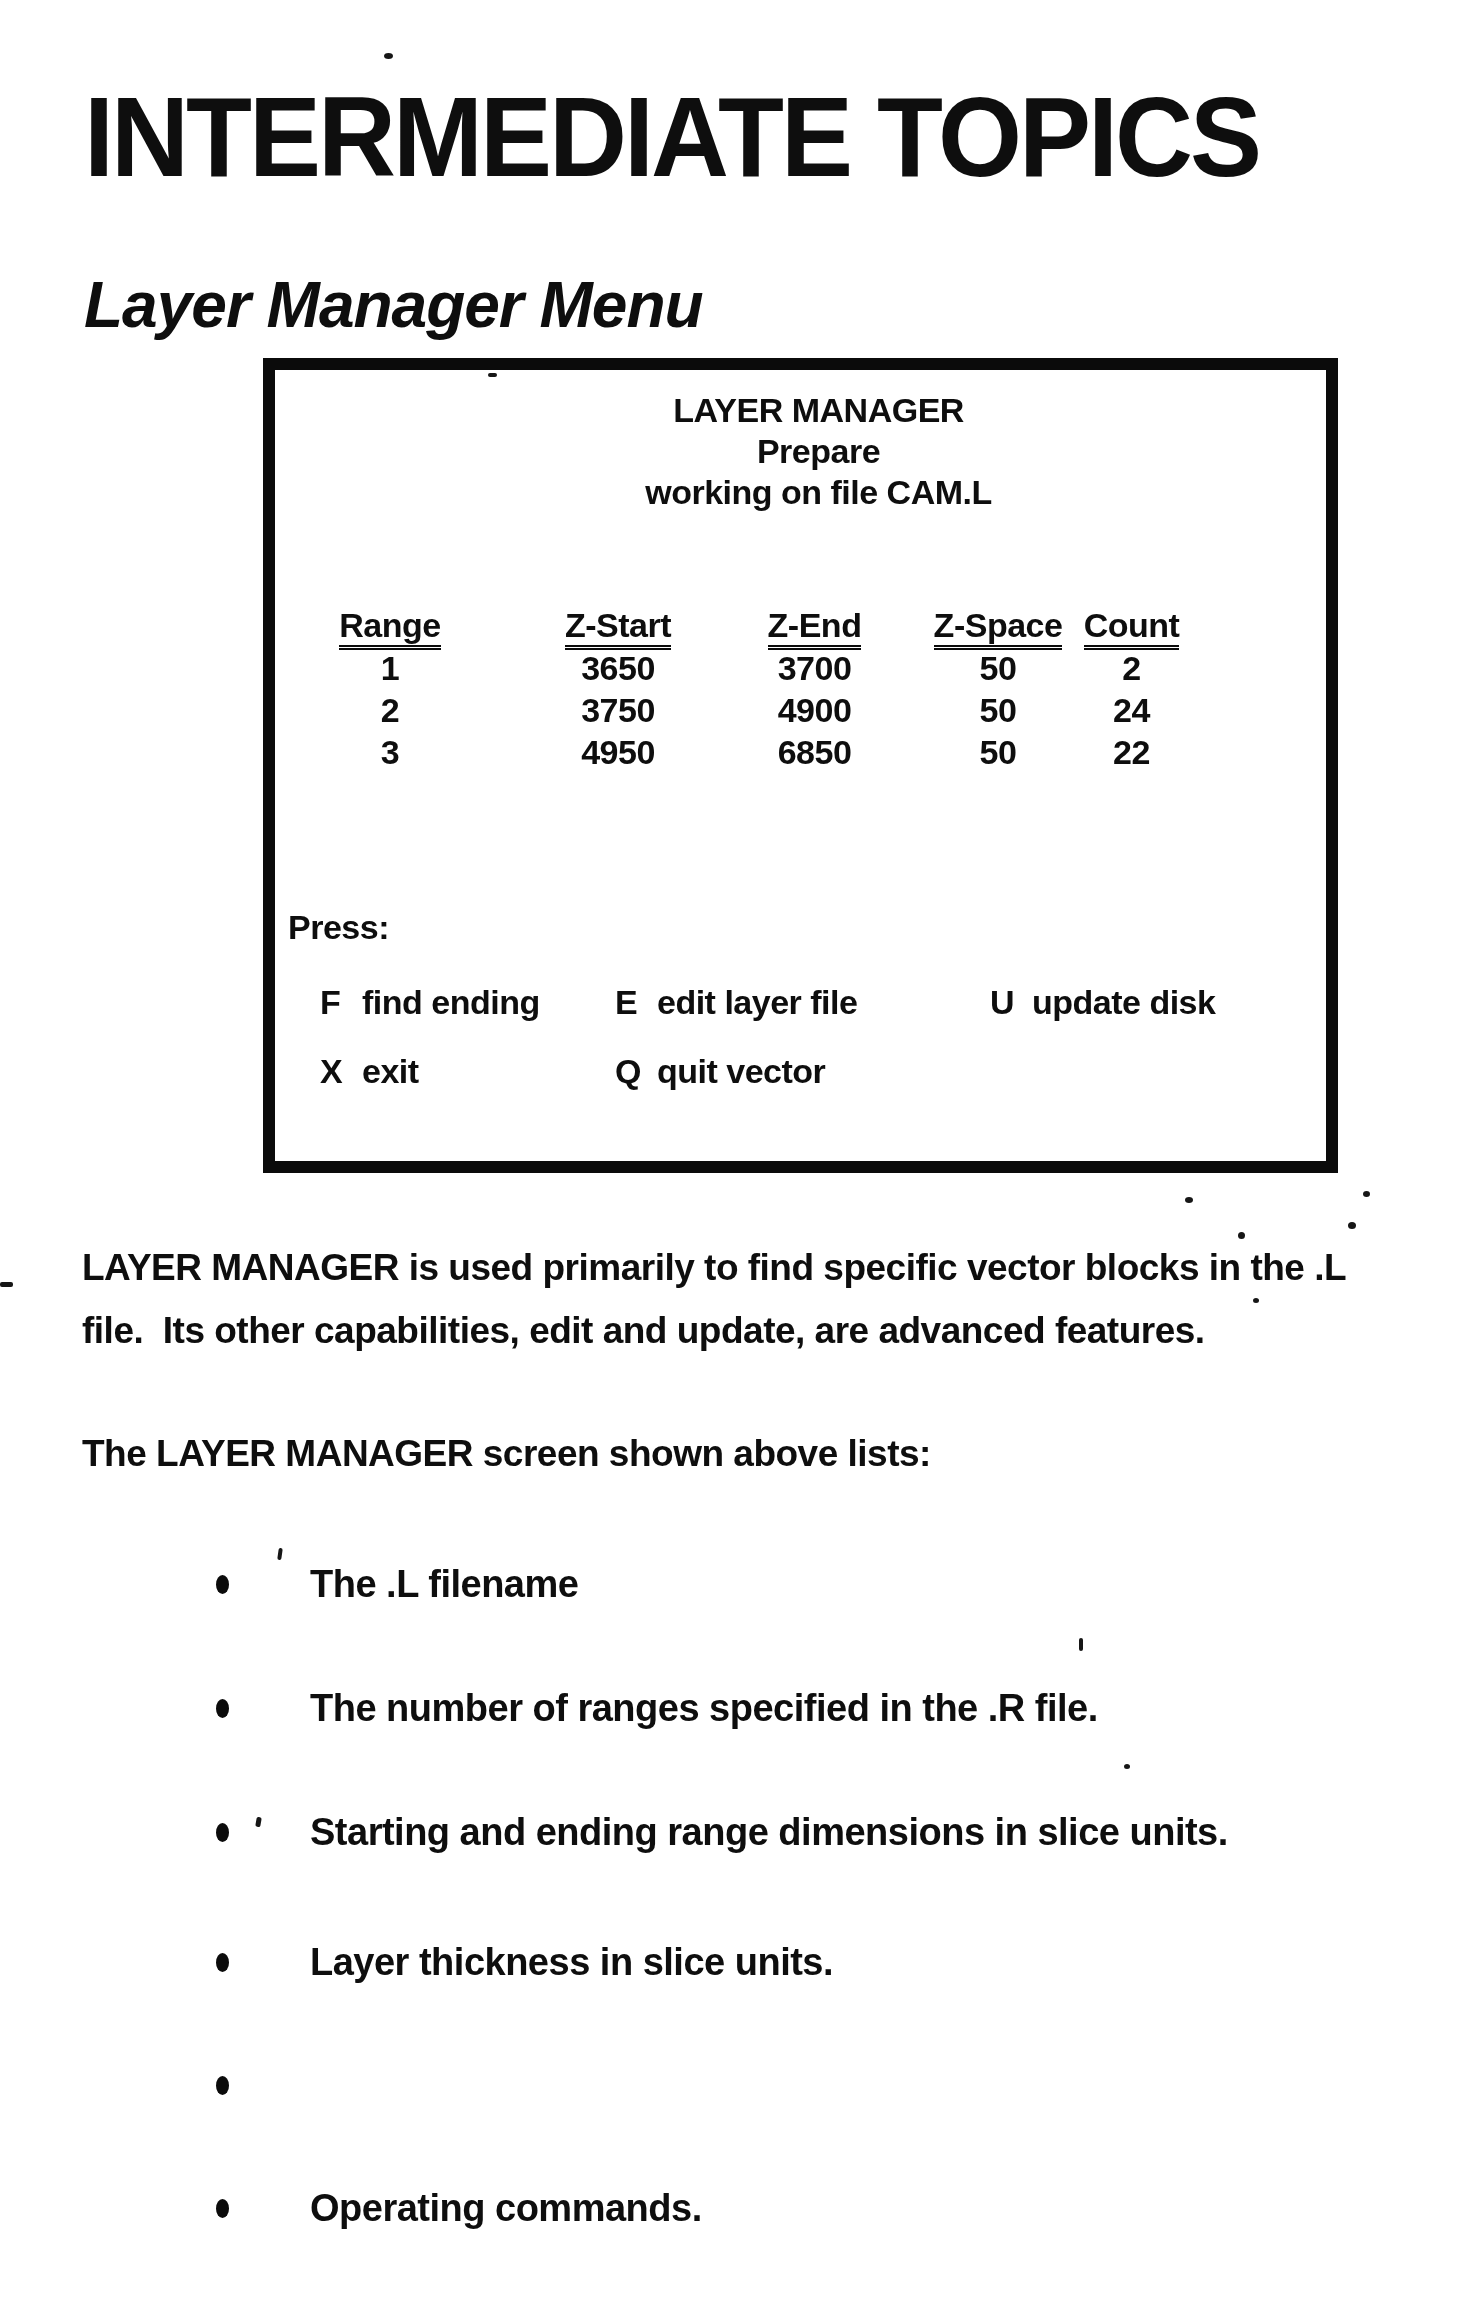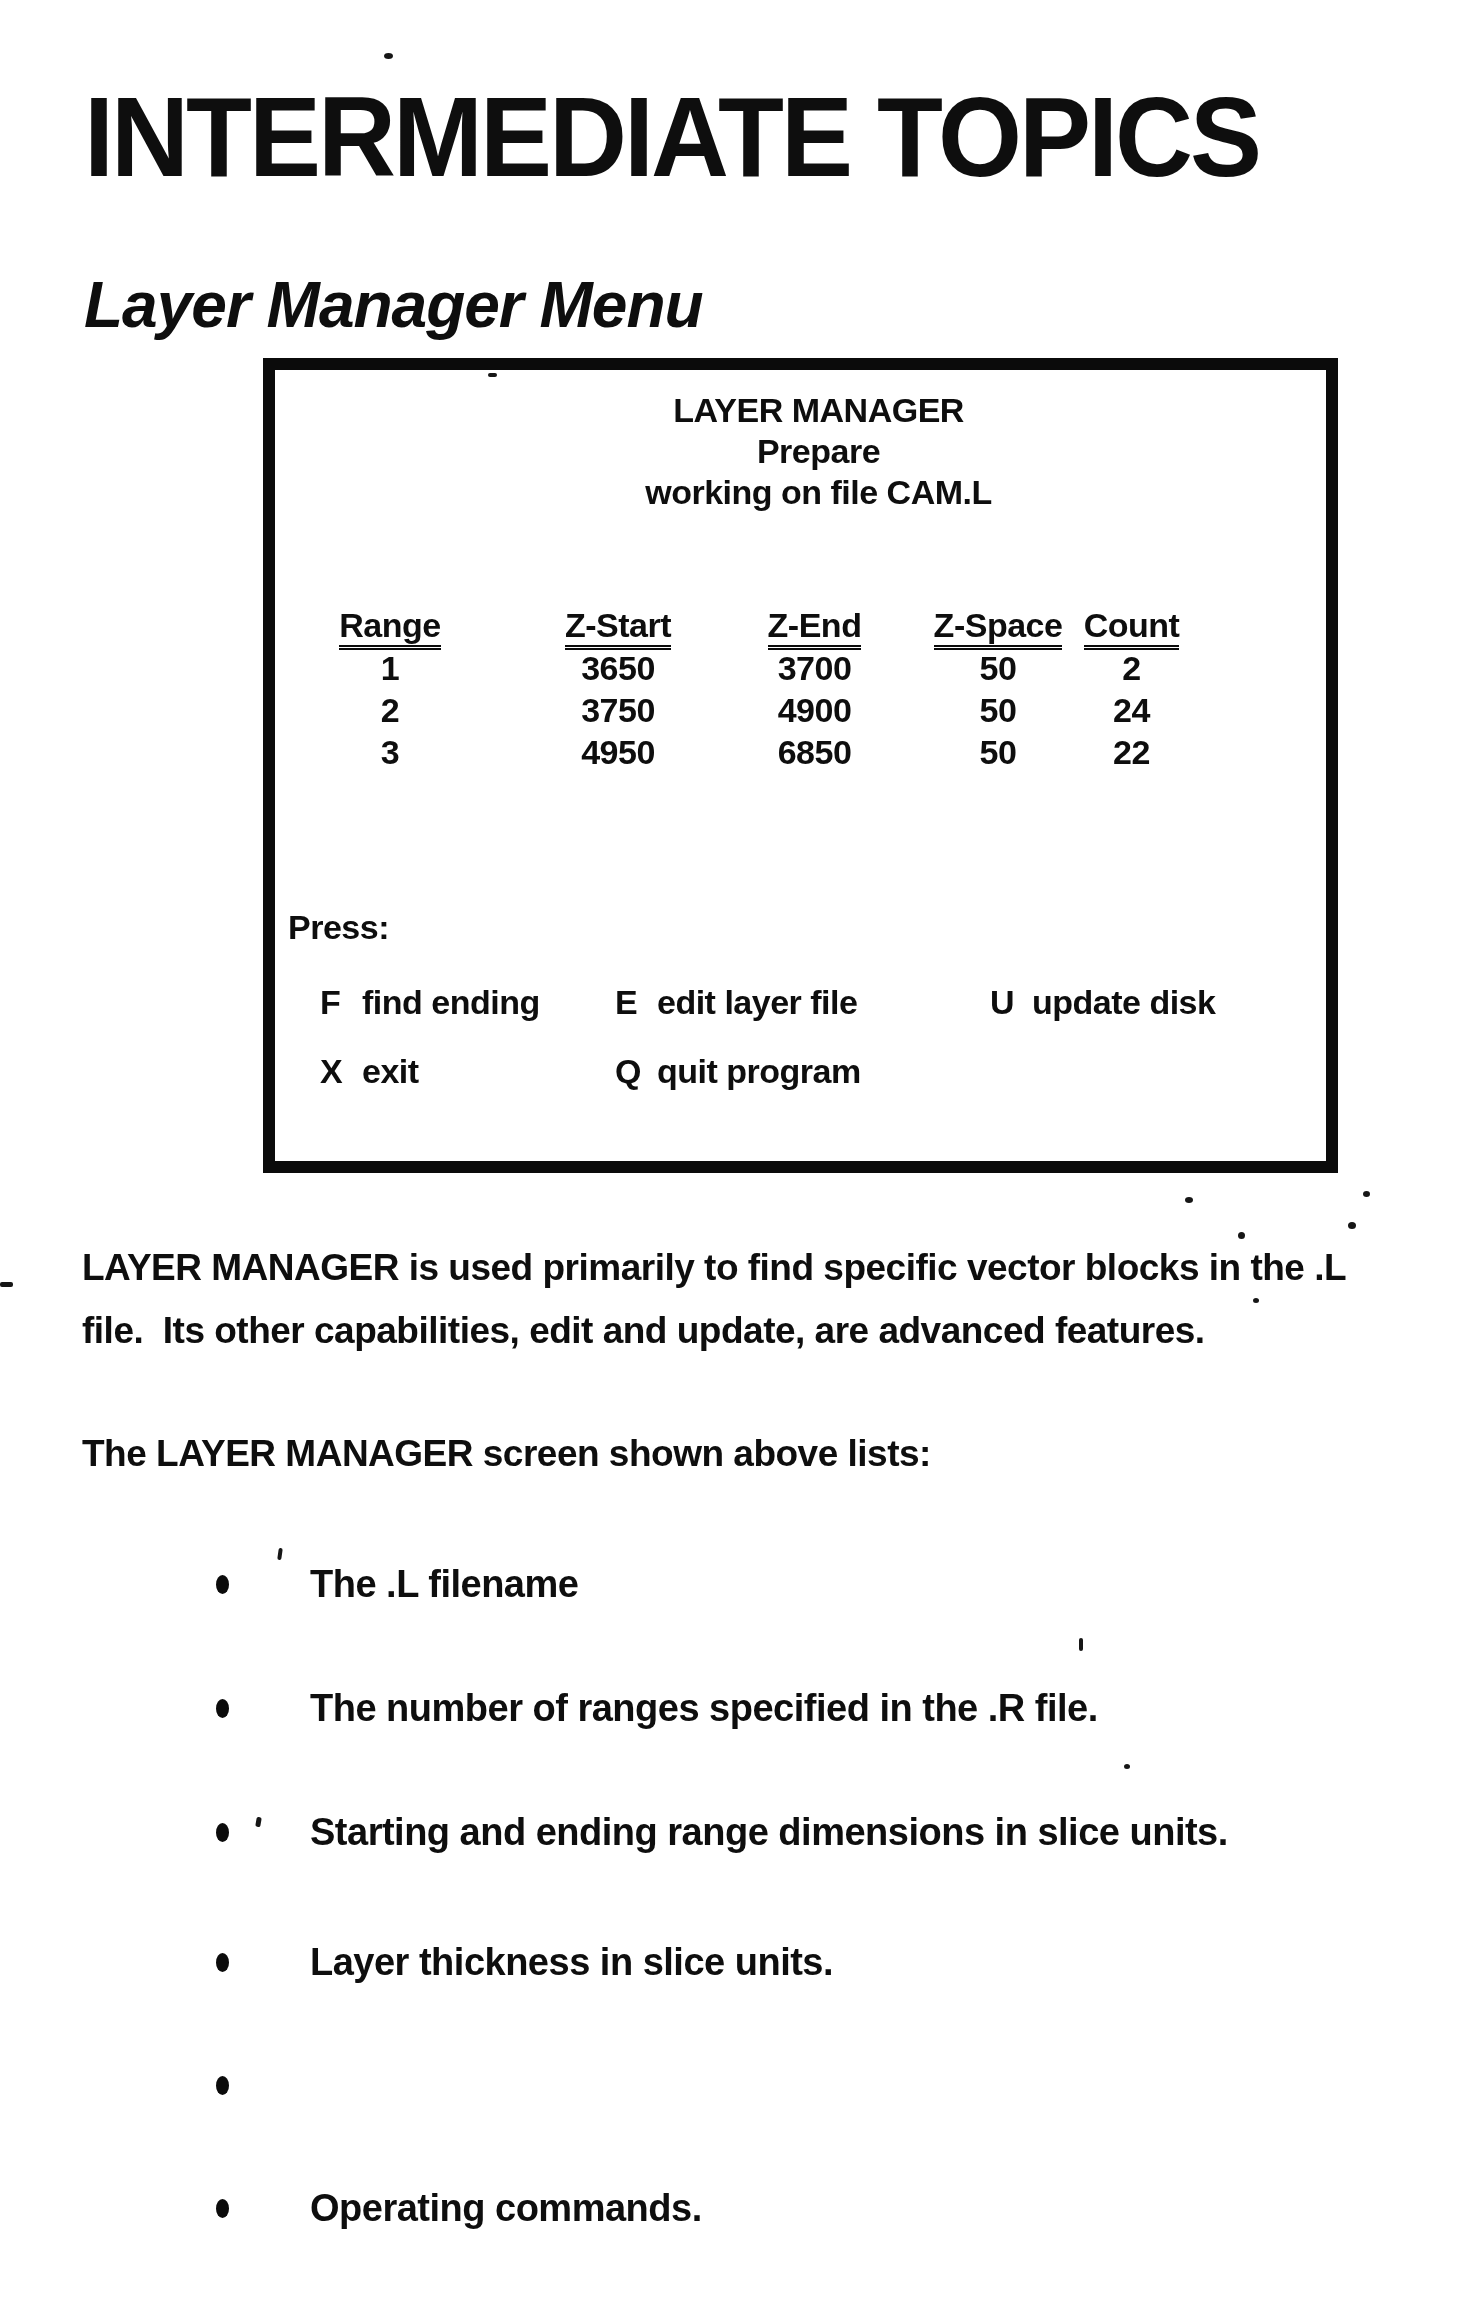--- a/index.html
+++ b/index.html
@@ -158,21 +158,21 @@
     <div class="abs cmd cmd-r1 cmd-c2">
       <span class="key">E</span><span class="lbl">edit layer file</span>
     </div>
     <div class="abs cmd cmd-r1 cmd-c3">
       <span class="key">U</span><span class="lbl">update disk</span>
     </div>
     <div class="abs cmd cmd-r2 cmd-c1">
       <span class="key">X</span><span class="lbl">exit</span>
     </div>
     <div class="abs cmd cmd-r2 cmd-c2">
-      <span class="key">Q</span><span class="lbl">quit program</span>
+      <span class="key">Q</span><span class="lbl">quit vector</span>
     </div>
   </div>
 
   <div class="abs para para-1">LAYER MANAGER is used primarily to find specific vector blocks in the .L
 file.  Its other capabilities, edit and update, are advanced features.</div>
   <div class="abs para para-2">The LAYER MANAGER screen shown above lists:</div>
 
   <div class="abs bullet-item b-0">
     <span class="bullet-dot"></span>
     <span class="bullet-text">The .L filename</span>

